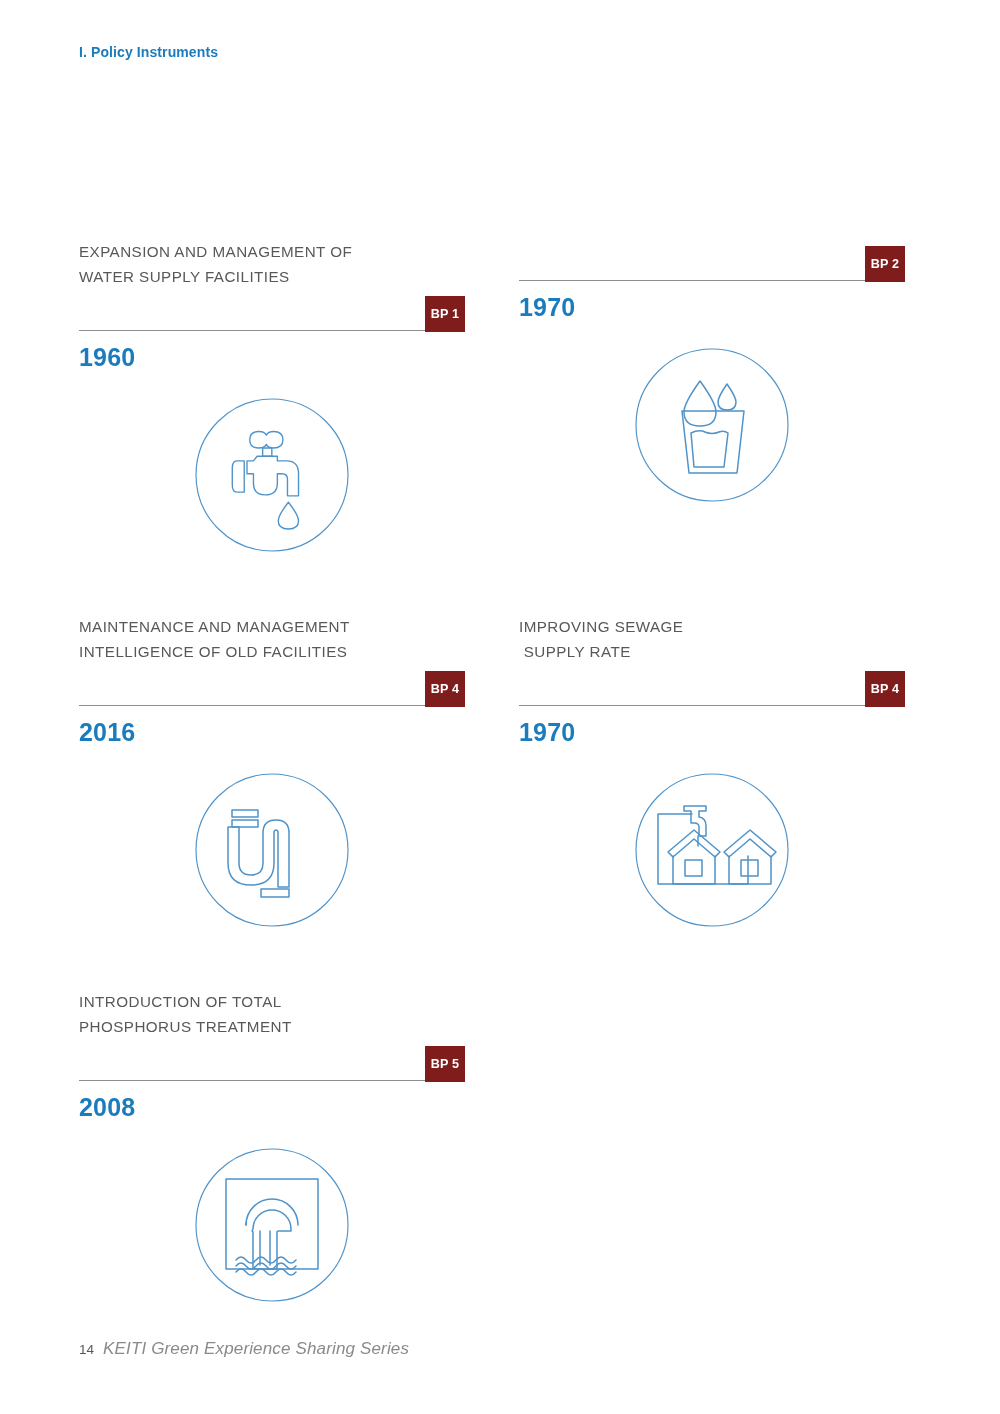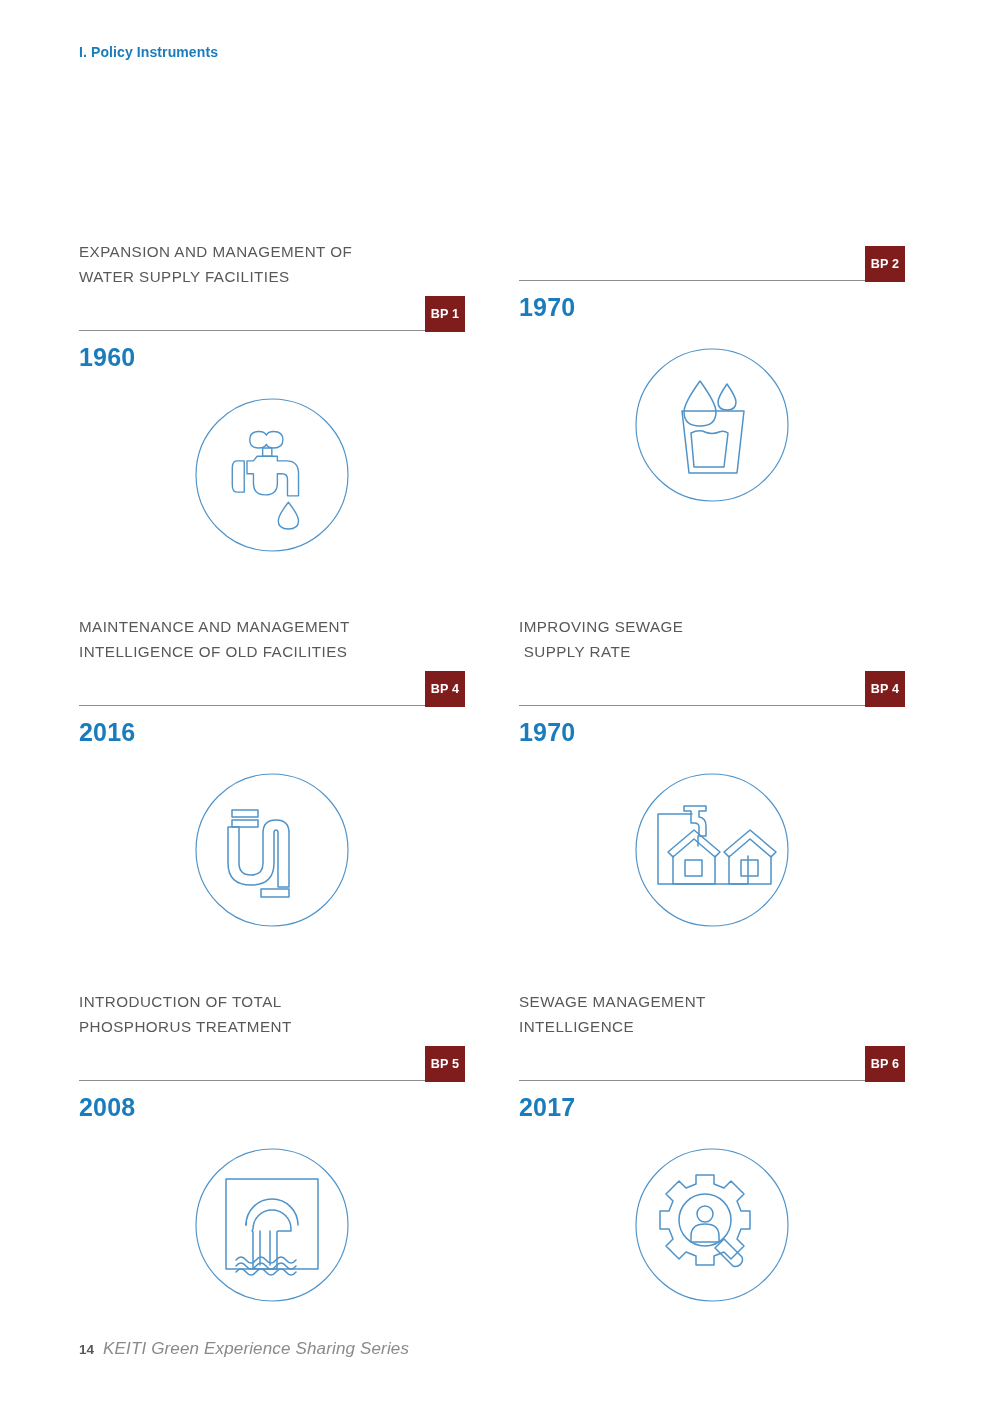--- a/index.html
+++ b/index.html
@@ -154,21 +154,21 @@
     position: absolute;
     left: 79px;
     bottom: 55px;
     display: flex;
     align-items: baseline;
     gap: 9px;
   }
 
   .footer-page {
     font-size: 13.5px;
-    font-weight: bold;
+    font-weight: normal;
     color: #58585a;
   }
 
   .footer-text {
     font-size: 17px;
     font-style: italic;
     letter-spacing: 0.15px;
     color: #8a8a8d;
     text-align: center;
   }
@@ -312,48 +312,20 @@
             <path d="M46 54 v34"></path>
 
             <path d="M12 83 q5 -6 10 0 q5 6 10 0 q5 -6 10 0 q5 6 10 0 q5 -6 10 0 q5 6 10 0"></path>
             <path d="M12 89 q5 -6 10 0 q5 6 10 0 q5 -6 10 0 q5 6 10 0 q5 -6 10 0 q5 6 10 0"></path>
             <path d="M12 95 q5 -6 10 0 q5 6 10 0 q5 -6 10 0 q5 6 10 0 q5 -6 10 0 q5 6 10 0"></path>
           </g>
         </svg>
       </div>
     </div>
 
-    <div class="card col-right row-3">
-      <div class="card-label">SEWAGE MANAGEMENT
-INTELLIGENCE</div>
-      <div class="rule-wrap">
-        <div class="rule"></div>
-        <div class="bp-badge">BP 6</div>
-      </div>
-      <div class="card-year">2017</div>
-      <div class="icon-holder">
-        <svg class="icon-circle" viewBox="0 0 156 156">
-          <circle class="ring" cx="78" cy="78" r="76"></circle>
-          <g class="glyph" transform="translate(24,26)">
-
-            <path d="M38 2 h18 v9 l10 4 l7 -7 l13 13 l-7 7 l4 10 h9 v18 h-9 l-4 10 l7 7
-                     l-13 13 l-7 -7 l-10 4 v9 h-18 v-9 l-10 -4 l-7 7 l-13 -13 l7 -7 l-4 -10
-                     h-9 v-18 h9 l4 -10 l-7 -7 l13 -13 l7 7 l10 -4 Z"></path>
-
-            <circle cx="47" cy="47" r="26"></circle>
-
-            <path d="M66 66 l18 18 a7 7 0 0 1 -9 9 l-18 -18 Z"></path>
-
-            <path d="M47 33 a8 8 0 0 1 0 16 a8 8 0 0 1 0 -16 Z"></path>
-
-            <path d="M33 63 q0 -12 14 -12 q14 0 14 12 v6 h-28 Z"></path>
-          </g>
-        </svg>
-      </div>
-    </div>
 
   </div>
 
   <div class="footer">
     <span class="footer-page">14</span>
     <span class="footer-text">KEITI Green Experience Sharing Series</span>
   </div>
 
 </div>
 

